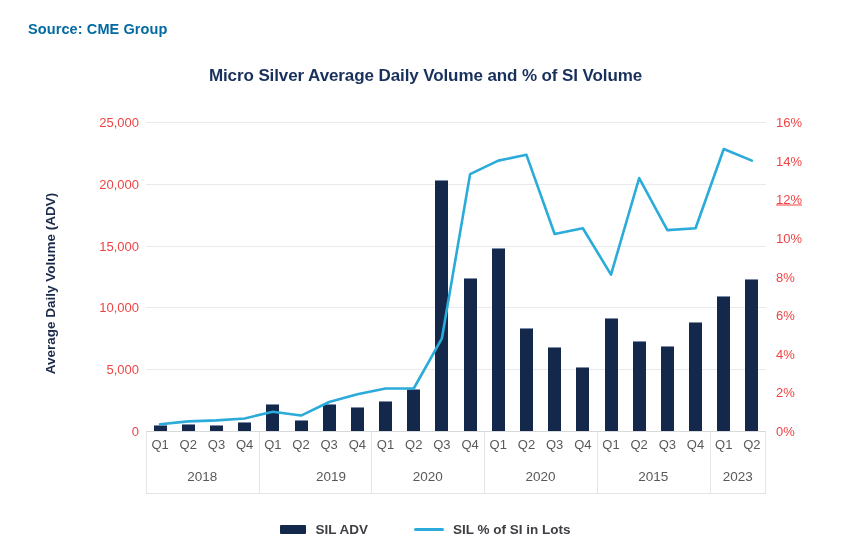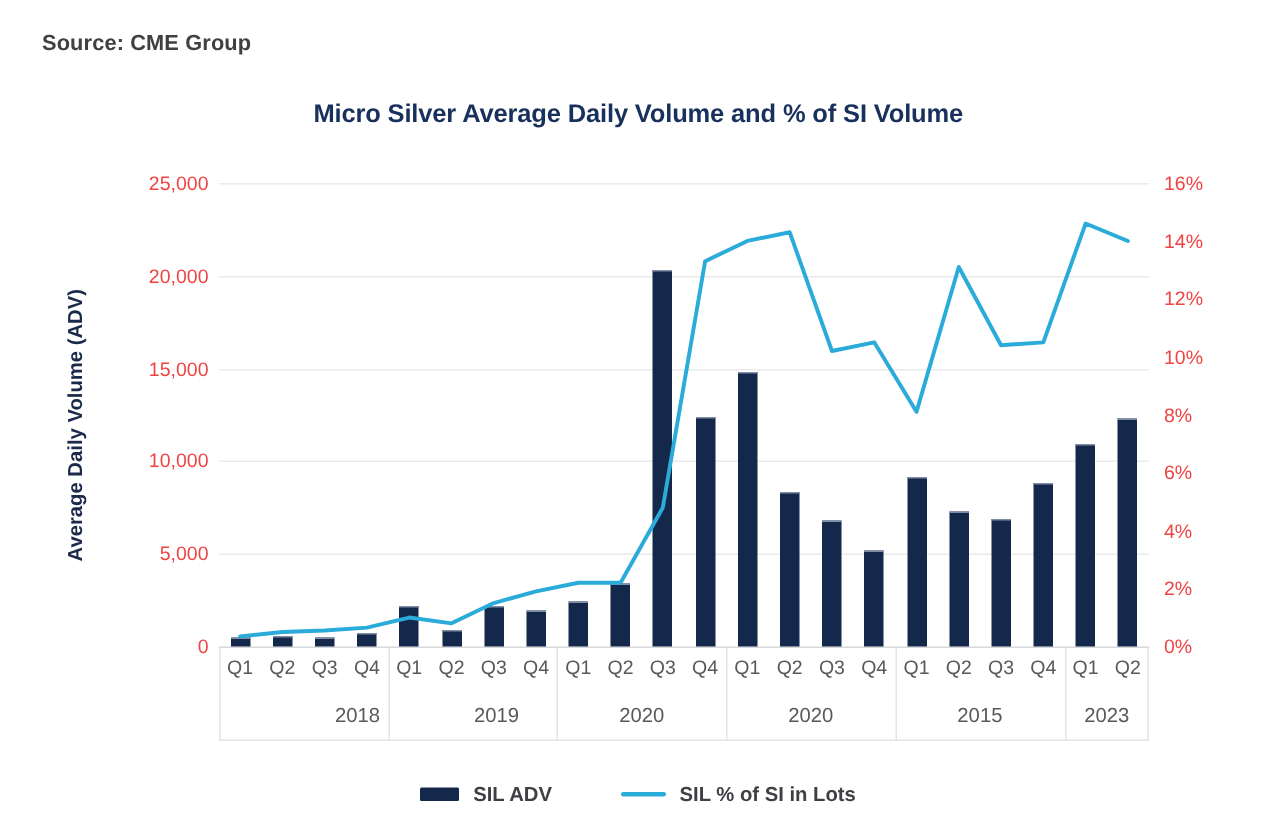--- a/index.html
+++ b/index.html
@@ -16,21 +16,21 @@
     position: relative;
   }
 
   
   #source-note {
     position: absolute;
     left: 28px;
     top: 21px;
     font-size: 14.5px;
     font-weight: 700;
-    color: #404040;
+    color: #0369a1;
     letter-spacing: 0.1px;
   }
 
   
   #chart-title {
     position: absolute;
     left: 0;
     top: 66px;
     width: 851px;
     text-align: center;
@@ -221,21 +221,21 @@
       <div class="ytick" style="top: 122px;">25,000</div>
       <div class="ytick" style="top: 183.8px;">20,000</div>
       <div class="ytick" style="top: 245.6px;">15,000</div>
       <div class="ytick" style="top: 307.4px;">10,000</div>
       <div class="ytick" style="top: 369.2px;">5,000</div>
       <div class="ytick" style="top: 431px;">0</div>
     </div>
   <div id="y-right-ticks">
       <div class="ytick" style="top: 122px;">16%</div>
       <div class="ytick" style="top: 160.625px;">14%</div>
-      <div class="ytick" style="top: 199.25px;">12%</div>
+      <div class="ytick" style="top: 199.25px; text-decoration: underline;">12%</div>
       <div class="ytick" style="top: 237.875px;">10%</div>
       <div class="ytick" style="top: 276.5px;">8%</div>
       <div class="ytick" style="top: 315.125px;">6%</div>
       <div class="ytick" style="top: 353.75px;">4%</div>
       <div class="ytick" style="top: 392.375px;">2%</div>
       <div class="ytick" style="top: 431px;">0%</div>
     </div>
 
   <div id="plot">
     <div id="gridlines">
@@ -274,21 +274,21 @@
       <polyline id="line-path" fill="none" stroke="#2aabda" stroke-width="2.6" stroke-linejoin="round" stroke-linecap="round" points="14.09,302.24 42.27,299.34 70.45,298.38 98.64,296.45 126.82,289.69 155.00,293.55 183.18,280.03 211.36,272.31 239.55,266.51 267.73,266.51 295.91,216.30 324.09,52.14 352.27,38.63 380.45,32.83 408.64,112.01 436.82,106.22 465.00,152.57 493.18,56.01 521.36,108.15 549.55,106.22 577.73,27.04 605.91,38.63"></polyline>
     </svg>
   </div>
 
   <div id="xaxis">
     <div class="outer-box"></div>
   <div class="qcell" style="left: 0px; width: 28.1818px;">Q1</div>
       <div class="qcell" style="left: 28.1818px; width: 28.1818px;">Q2</div>
       <div class="qcell" style="left: 56.3636px; width: 28.1818px;">Q3</div>
       <div class="qcell" style="left: 84.5455px; width: 28.1818px;">Q4</div>
-      <div class="year-cell" style="left: 0px; width: 112.727px; margin-left: 36px;">2018</div>
+      <div class="year-cell" style="left: 0px; width: 112.727px;">2018</div>
       <div class="qcell" style="left: 112.727px; width: 28.1818px;">Q1</div>
       <div class="qcell" style="left: 140.909px; width: 28.1818px;">Q2</div>
       <div class="qcell" style="left: 169.091px; width: 28.1818px;">Q3</div>
       <div class="qcell" style="left: 197.273px; width: 28.1818px;">Q4</div>
       <div class="year-cell" style="left: 112.727px; width: 112.727px; padding-left: 16px;">2019</div>
       <div class="year-sep" style="left: 112.727px;"></div>
       <div class="qcell" style="left: 225.455px; width: 28.1818px;">Q1</div>
       <div class="qcell" style="left: 253.636px; width: 28.1818px;">Q2</div>
       <div class="qcell" style="left: 281.818px; width: 28.1818px;">Q3</div>
       <div class="qcell" style="left: 310px; width: 28.1818px;">Q4</div>

